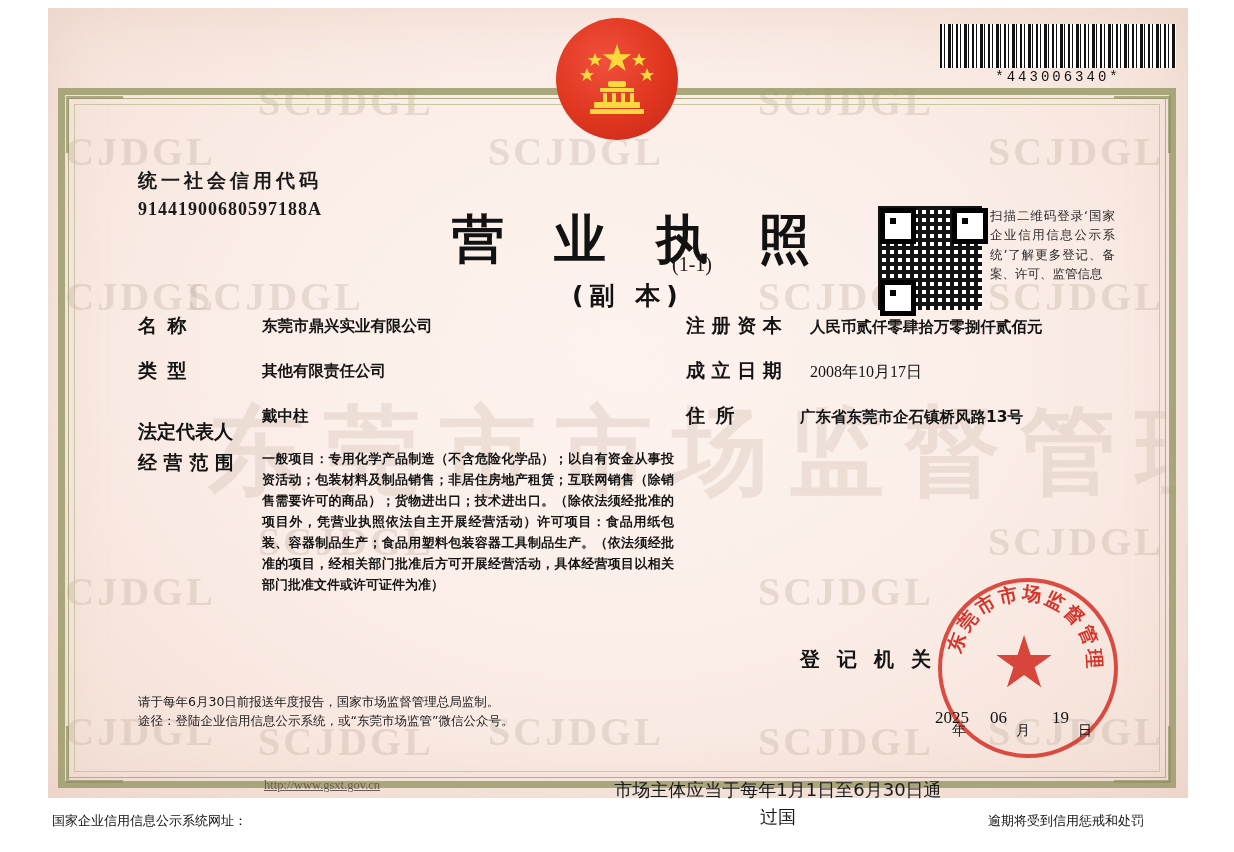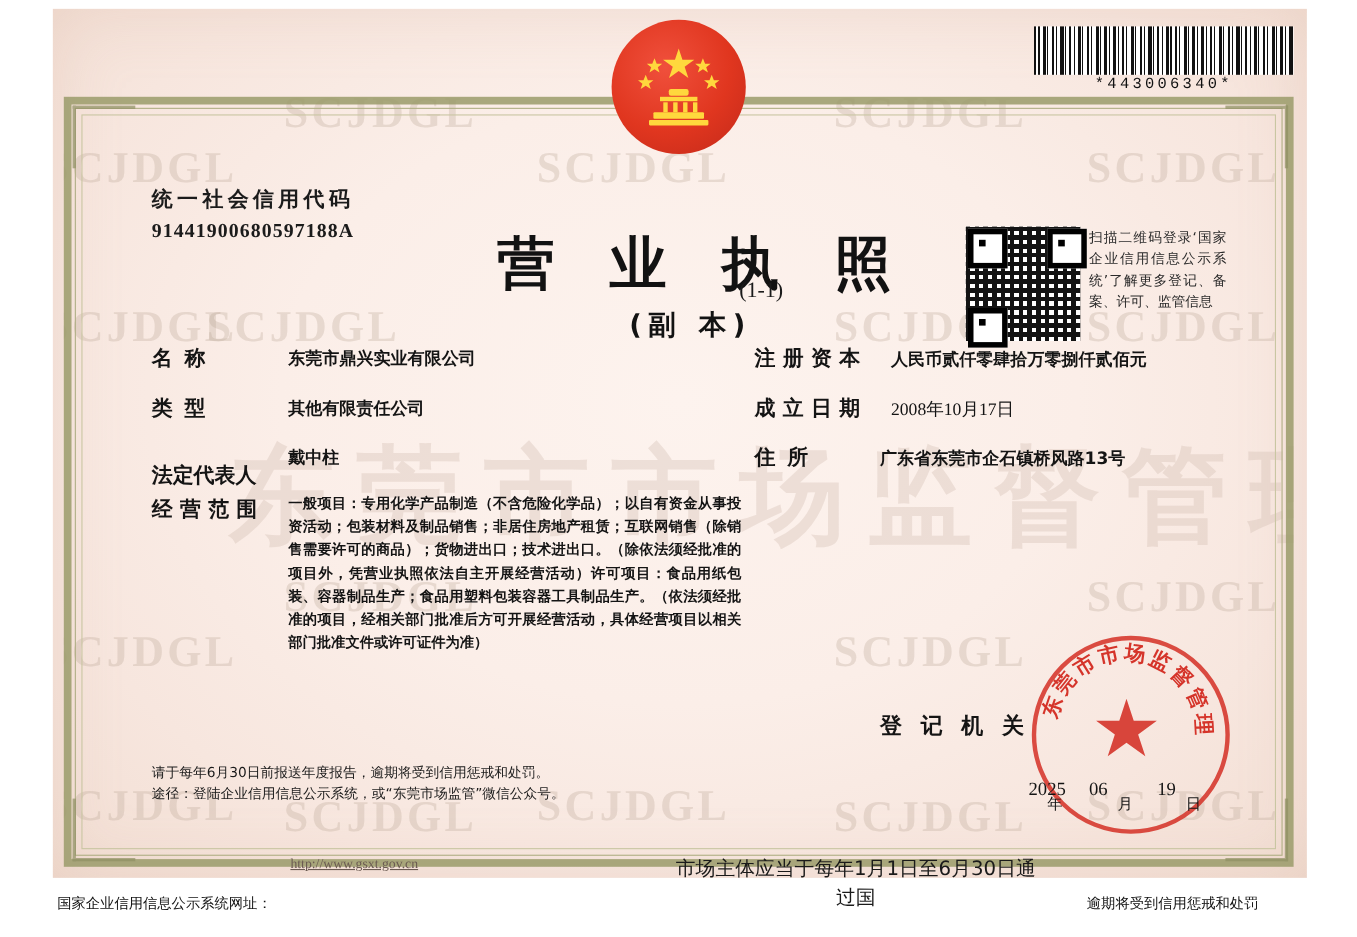--- a/index.html
+++ b/index.html
@@ -460,21 +460,21 @@
     <div class="star">★</div>
   </div>
 
   <div class="date-num" style="left:935px; top:708px;">2025</div>
   <div class="date-cn" style="left:952px; top:722px;">年</div>
   <div class="date-num" style="left:990px; top:708px;">06</div>
   <div class="date-cn" style="left:1016px;top:722px;">月</div>
   <div class="date-num" style="left:1052px;top:708px;">19</div>
   <div class="date-cn" style="left:1078px;top:722px;">日</div>
 
-  <div class="note" style="left:138px; top:694px;">请于每年6月30日前报送年度报告，逾期将受到信用惩戒和处罚。</div>
+  <div class="note" style="left:138px; top:694px;">请于每年6月30日前报送年度报告，国家市场监督管理总局监制。</div>
   <div class="note" style="left:138px; top:713px;">途径：登陆企业信用信息公示系统，或“东莞市场监管”微信公众号。</div>
 
   <a id="gsxt-url" href="#">http://www.gsxt.gov.cn</a>
 
   <div id="bottom-mid">
     <div>市场主体应当于每年1月1日至6月30日通过国</div>
   </div>
 
   <div class="strip" id="strip-left">国家企业信用信息公示系统网址：</div>
   <div class="strip" id="strip-right">逾期将受到信用惩戒和处罚</div>

